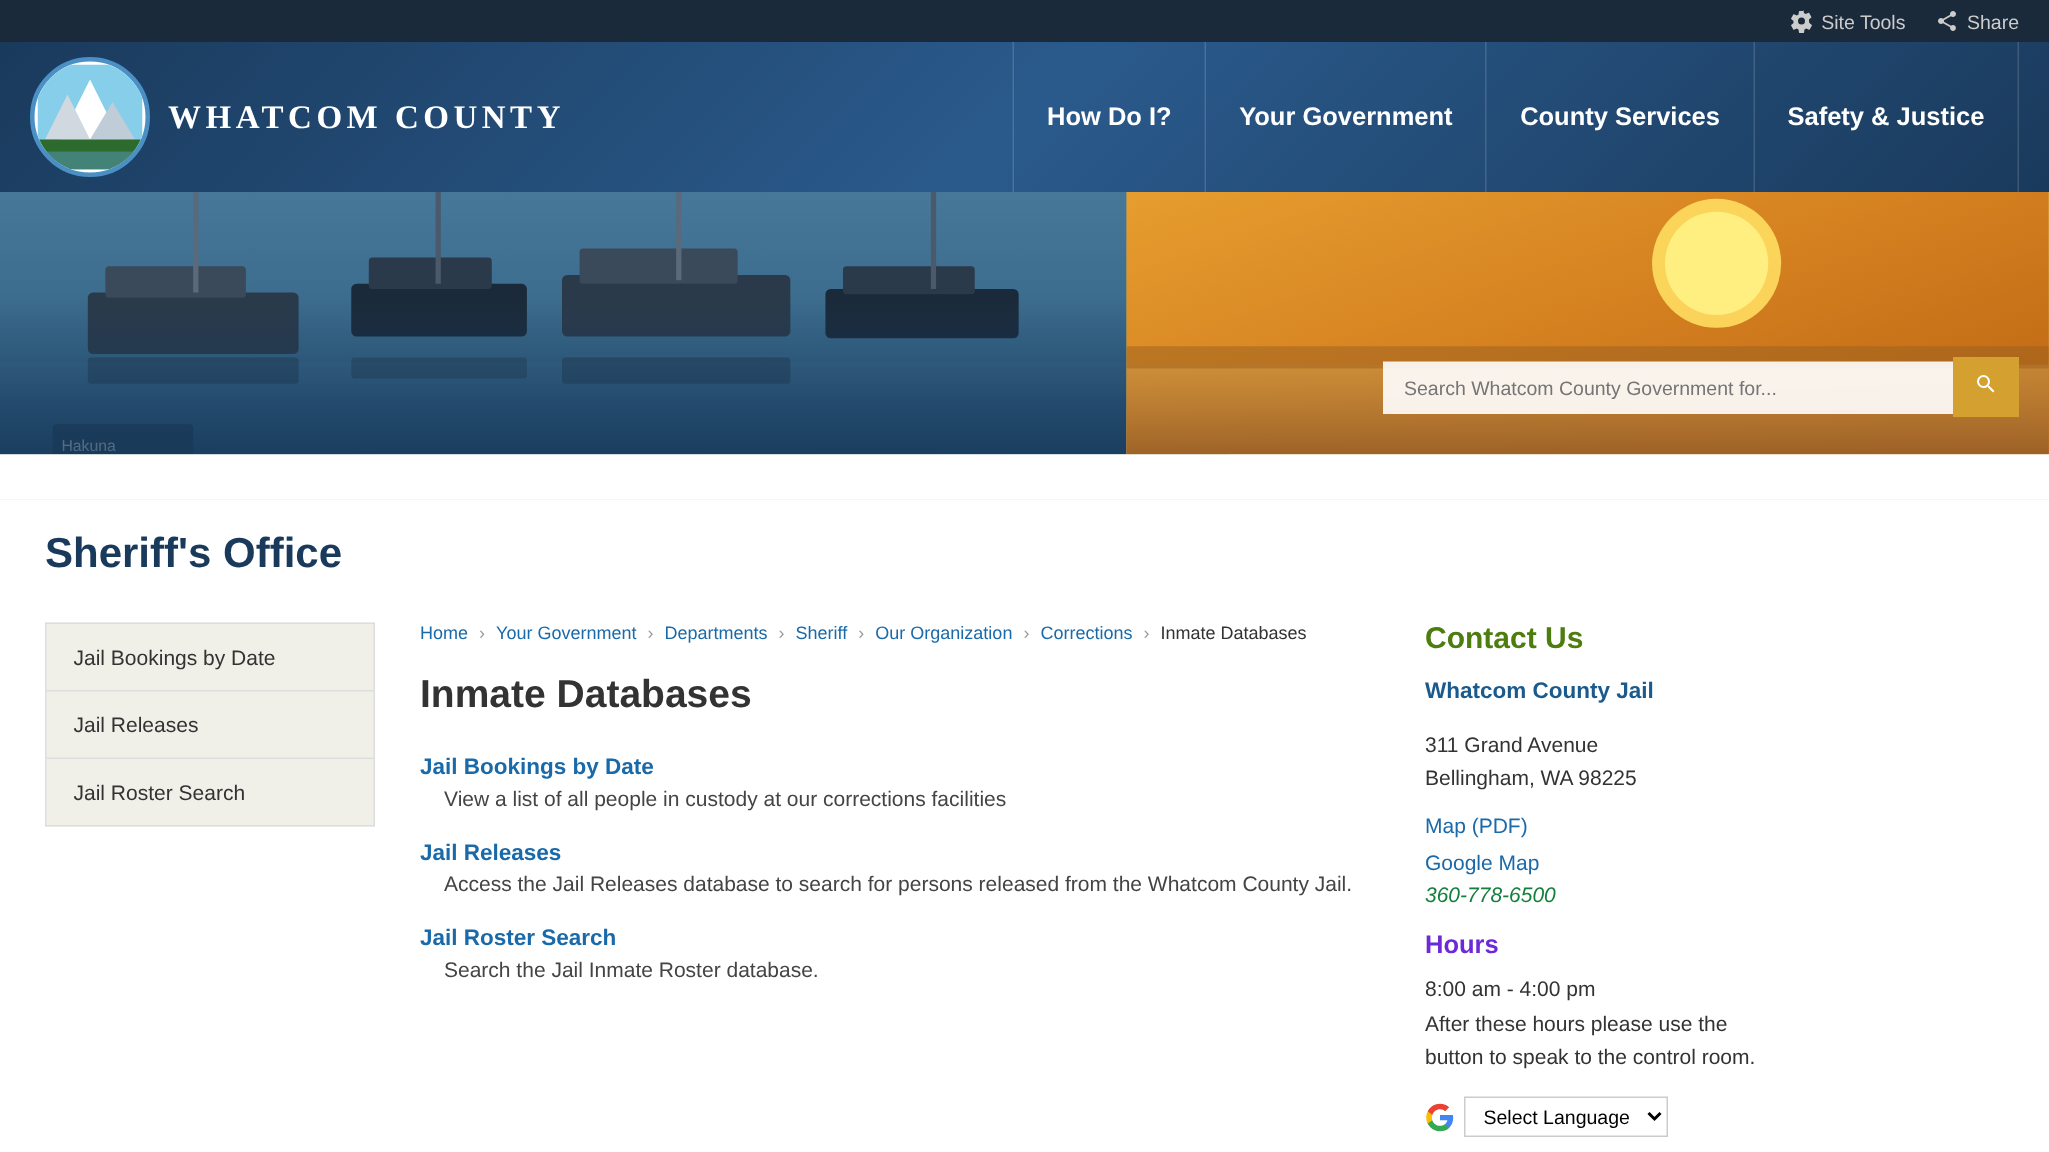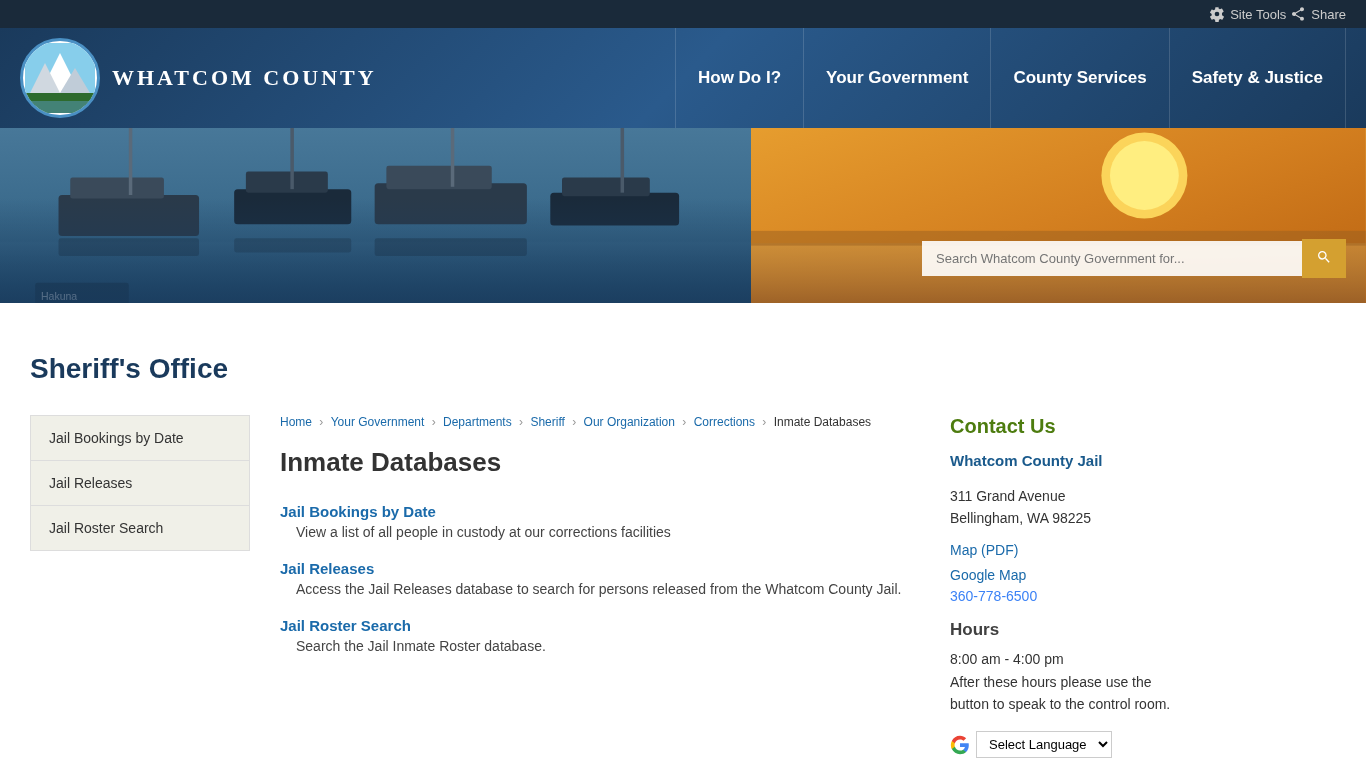--- a/index.html
+++ b/index.html
@@ -5,21 +5,21 @@
     * { margin: 0; padding: 0; box-sizing: border-box; }
     body { font-family: Arial, sans-serif; font-size: 14px; color: #333; background: #fff; }
 
     
     .top-bar {
       background: #1a2a3a;
       display: flex;
       justify-content: flex-end;
       align-items: center;
       padding: 6px 20px;
-      gap: 4px;
+      gap: 20px;
     }
     .top-bar-item {
       color: #ccc;
       font-size: 13px;
       display: flex;
       align-items: center;
       gap: 5px;
       cursor: pointer;
     }
     .top-bar-icon {
@@ -268,28 +268,29 @@
       margin-bottom: 8px;
     }
     .contact-link {
       color: #1a6aaa;
       text-decoration: none;
       font-size: 14px;
       display: block;
       line-height: 1.8;
     }
     .contact-phone {
-      color: #3b82f6;
+      color: #15803d;
       font-size: 14px;
       margin-bottom: 16px;
+      font-style: italic;
     }
     .section-label {
       font-size: 17px;
       font-weight: bold;
-      color: #404040;
+      color: #6d28d9;
       margin-bottom: 8px;
       margin-top: 8px;
     }
     .hours-text {
       color: #333;
       font-size: 14px;
       line-height: 1.6;
     }
     .lang-select {
       padding: 4px 8px;

